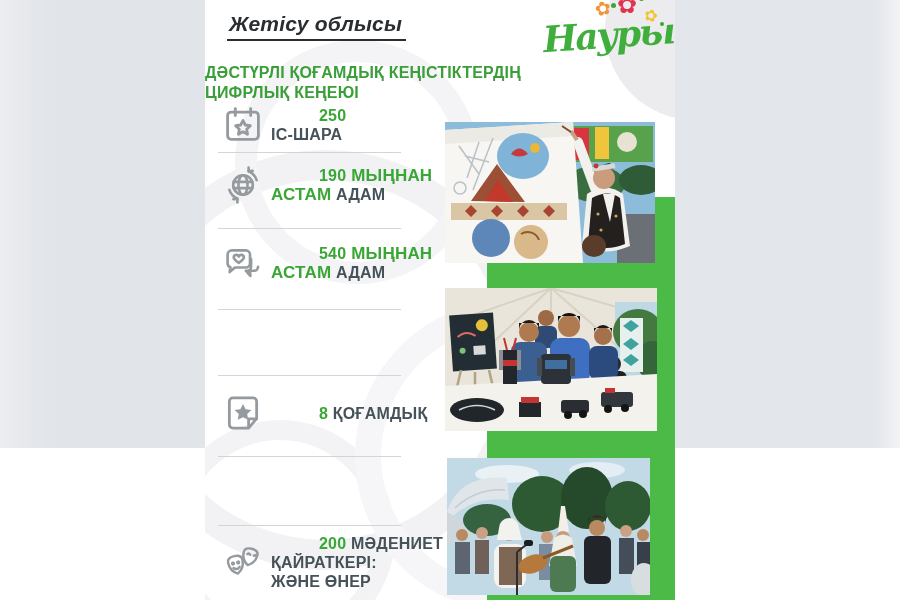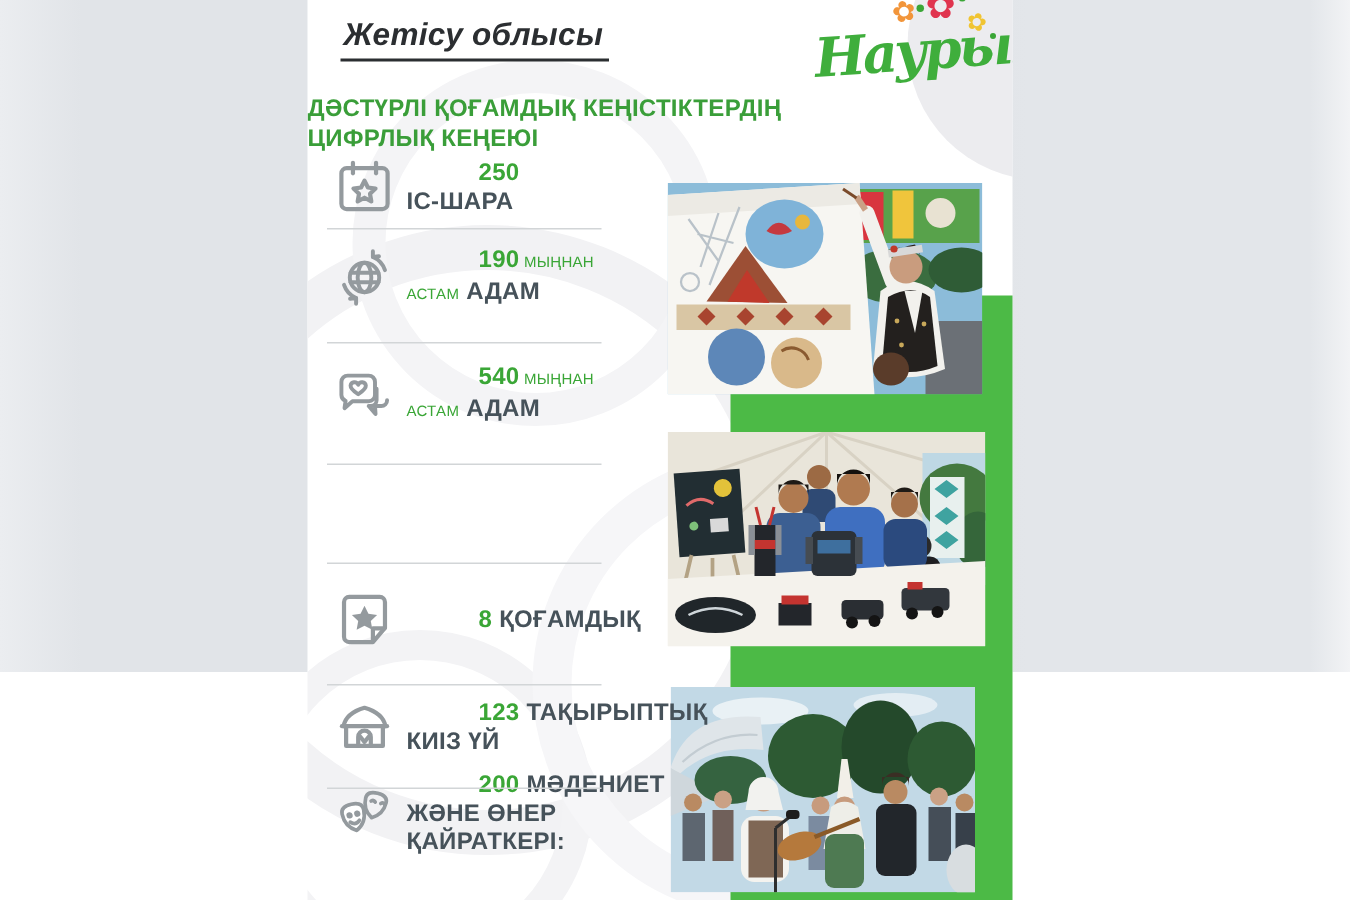--- a/index.html
+++ b/index.html
@@ -37,21 +37,21 @@
   .heading{position:absolute;left:0;top:63px;width:470px;text-align:left;z-index:5;
     color:#3a9e39;font-weight:bold;font-size:16px;line-height:20px;letter-spacing:.2px;}
 
   
   .stat-row{position:absolute;left:17px;width:205px;display:flex;gap:7px;align-items:center;z-index:5;}
   .stat-icon{flex:0 0 42px;width:42px;height:42px;}
   .stat-icon svg{width:42px;height:42px;display:block;}
   .stat-lines{flex:1;}
   .stat-line{line-height:19px;letter-spacing:.2px;white-space:nowrap;}
   .seg-n{color:#3aa636;font-weight:bold;font-size:16px;margin-left:48px;}
-  .seg-g{color:#3aa636;font-weight:normal;font-size:10px;}
+  .seg-g{color:#3aa636;font-weight:bold;font-size:17px;}
   .seg-d{color:#46525a;font-weight:bold;font-size:16px;}
   .divider{position:absolute;left:13px;width:183px;height:1px;background:#d2d5d7;z-index:5;}
 
   
   .accent-rect{position:absolute;left:282px;top:197px;width:189px;height:403px;background:#4cba46;z-index:2;}
   .photo{position:absolute;z-index:3;overflow:hidden;}
   .photo svg{display:block;width:100%;height:100%;}
   .photo1{left:240px;top:122px;width:210px;height:141px;}
   .photo2{left:240px;top:288px;width:212px;height:143px;}
   .photo3{left:242px;top:458px;width:203px;height:137px;}
@@ -282,55 +282,40 @@
           <path d="M6.2 3.4 h11.6 a2 2 0 0 1 2 2 v9.8 l-4.6 5.4 h-9 a2 2 0 0 1 -2 -2 v-13.2 a2 2 0 0 1 2 -2z"></path>
           <path d="M19.6 15.4 h-4.4 v5"></path>
           <path d="M12 6.8 l1.5 3 3.3.5 -2.4 2.3 .6 3.3 L12 14.4 l-3 1.5 .6 -3.3 -2.4 -2.3 3.3 -.5z" fill="#949a9e" stroke="none"></path>
         </svg>
       </span>
       <span class="stat-lines">
           <div class="stat-line"><span class="seg-n">8</span><span class="seg-d"> ҚОҒАМДЫҚ</span></div>
         </span>
     </div>
 
-    <div class="stat-row" style="top:464px;">
-      <span class="stat-icon">
-        <svg viewBox="0 0 24 24" fill="none" stroke="#949a9e" stroke-width="1.6" stroke-linecap="round" stroke-linejoin="round">
-          <path d="M4 11.5 Q5 6.5 12 4.5 Q19 6.5 20 11.5"></path>
-          <line x1="3.4" y1="11.5" x2="20.6" y2="11.5"></line>
-          <path d="M5 11.5 v7.5 h14 v-7.5"></path>
-          <path d="M9.6 19 v-3.4 a2.4 2.4 0 0 1 4.8 0 v3.4"></path>
-          <path d="M10.4 15.5 l1.6 2 1.6 -2"></path>
-        </svg>
-      </span>
-      <span class="stat-lines">
-          <div class="stat-line"><span class="seg-n">123</span><span class="seg-d"> ТАҚЫРЫПТЫҚ</span></div>
-          <div class="stat-line"><span class="seg-d">КИІЗ ҮЙ</span></div>
-        </span>
-    </div>
-
-    <div class="stat-row" style="top:514px;">
+
+    <div class="stat-row" style="top:534px;">
       <span class="stat-icon">
         <svg viewBox="0 0 24 24" fill="none" stroke="#949a9e" stroke-width="1.4" stroke-linecap="round" stroke-linejoin="round">
           <g transform="rotate(14 15.5 10)">
             <path d="M11.5 6.5 q0 -2.8 4 -2.8 q4 0 4 2.8 q0 4.6 -4 6.8 q-4 -2.2 -4 -6.8z"></path>
             <path d="M13.8 7.2 q.8 -.8 1.6 0 M17.6 7.2 q.8 -.8 1.6 0"></path>
           </g>
           <g transform="rotate(-12 8 14)">
             <path d="M4 11 q0 -3 4.2 -3 q4.2 0 4.2 3 q0 5 -4.2 7.2 q-4.2 -2.2 -4.2 -7.2z" fill="#ffffff"></path>
             <circle cx="6.7" cy="12" r="0.5" fill="#949a9e"></circle>
             <circle cx="9.7" cy="12" r="0.5" fill="#949a9e"></circle>
             <path d="M6.4 14.6 q1.8 1.8 3.6 0"></path>
           </g>
         </svg>
       </span>
       <span class="stat-lines">
           <div class="stat-line"><span class="seg-n">200</span><span class="seg-d"> МӘДЕНИЕТ</span></div>
+          <div class="stat-line"><span class="seg-d">ҚАЙРАТКЕРІ:</span></div>
           <div class="stat-line"><span class="seg-d">ЖӘНЕ ӨНЕР</span></div>
-          <div class="stat-line"><span class="seg-d">ҚАЙРАТКЕРІ:</span></div>
         </span>
     </div>
 
     <div class="divider" style="top:152px;"></div>
     <div class="divider" style="top:228px;"></div>
     <div class="divider" style="top:309px;"></div>
     <div class="divider" style="top:375px;"></div>
     <div class="divider" style="top:456px;"></div>
     <div class="divider" style="top:525px;"></div>
 

